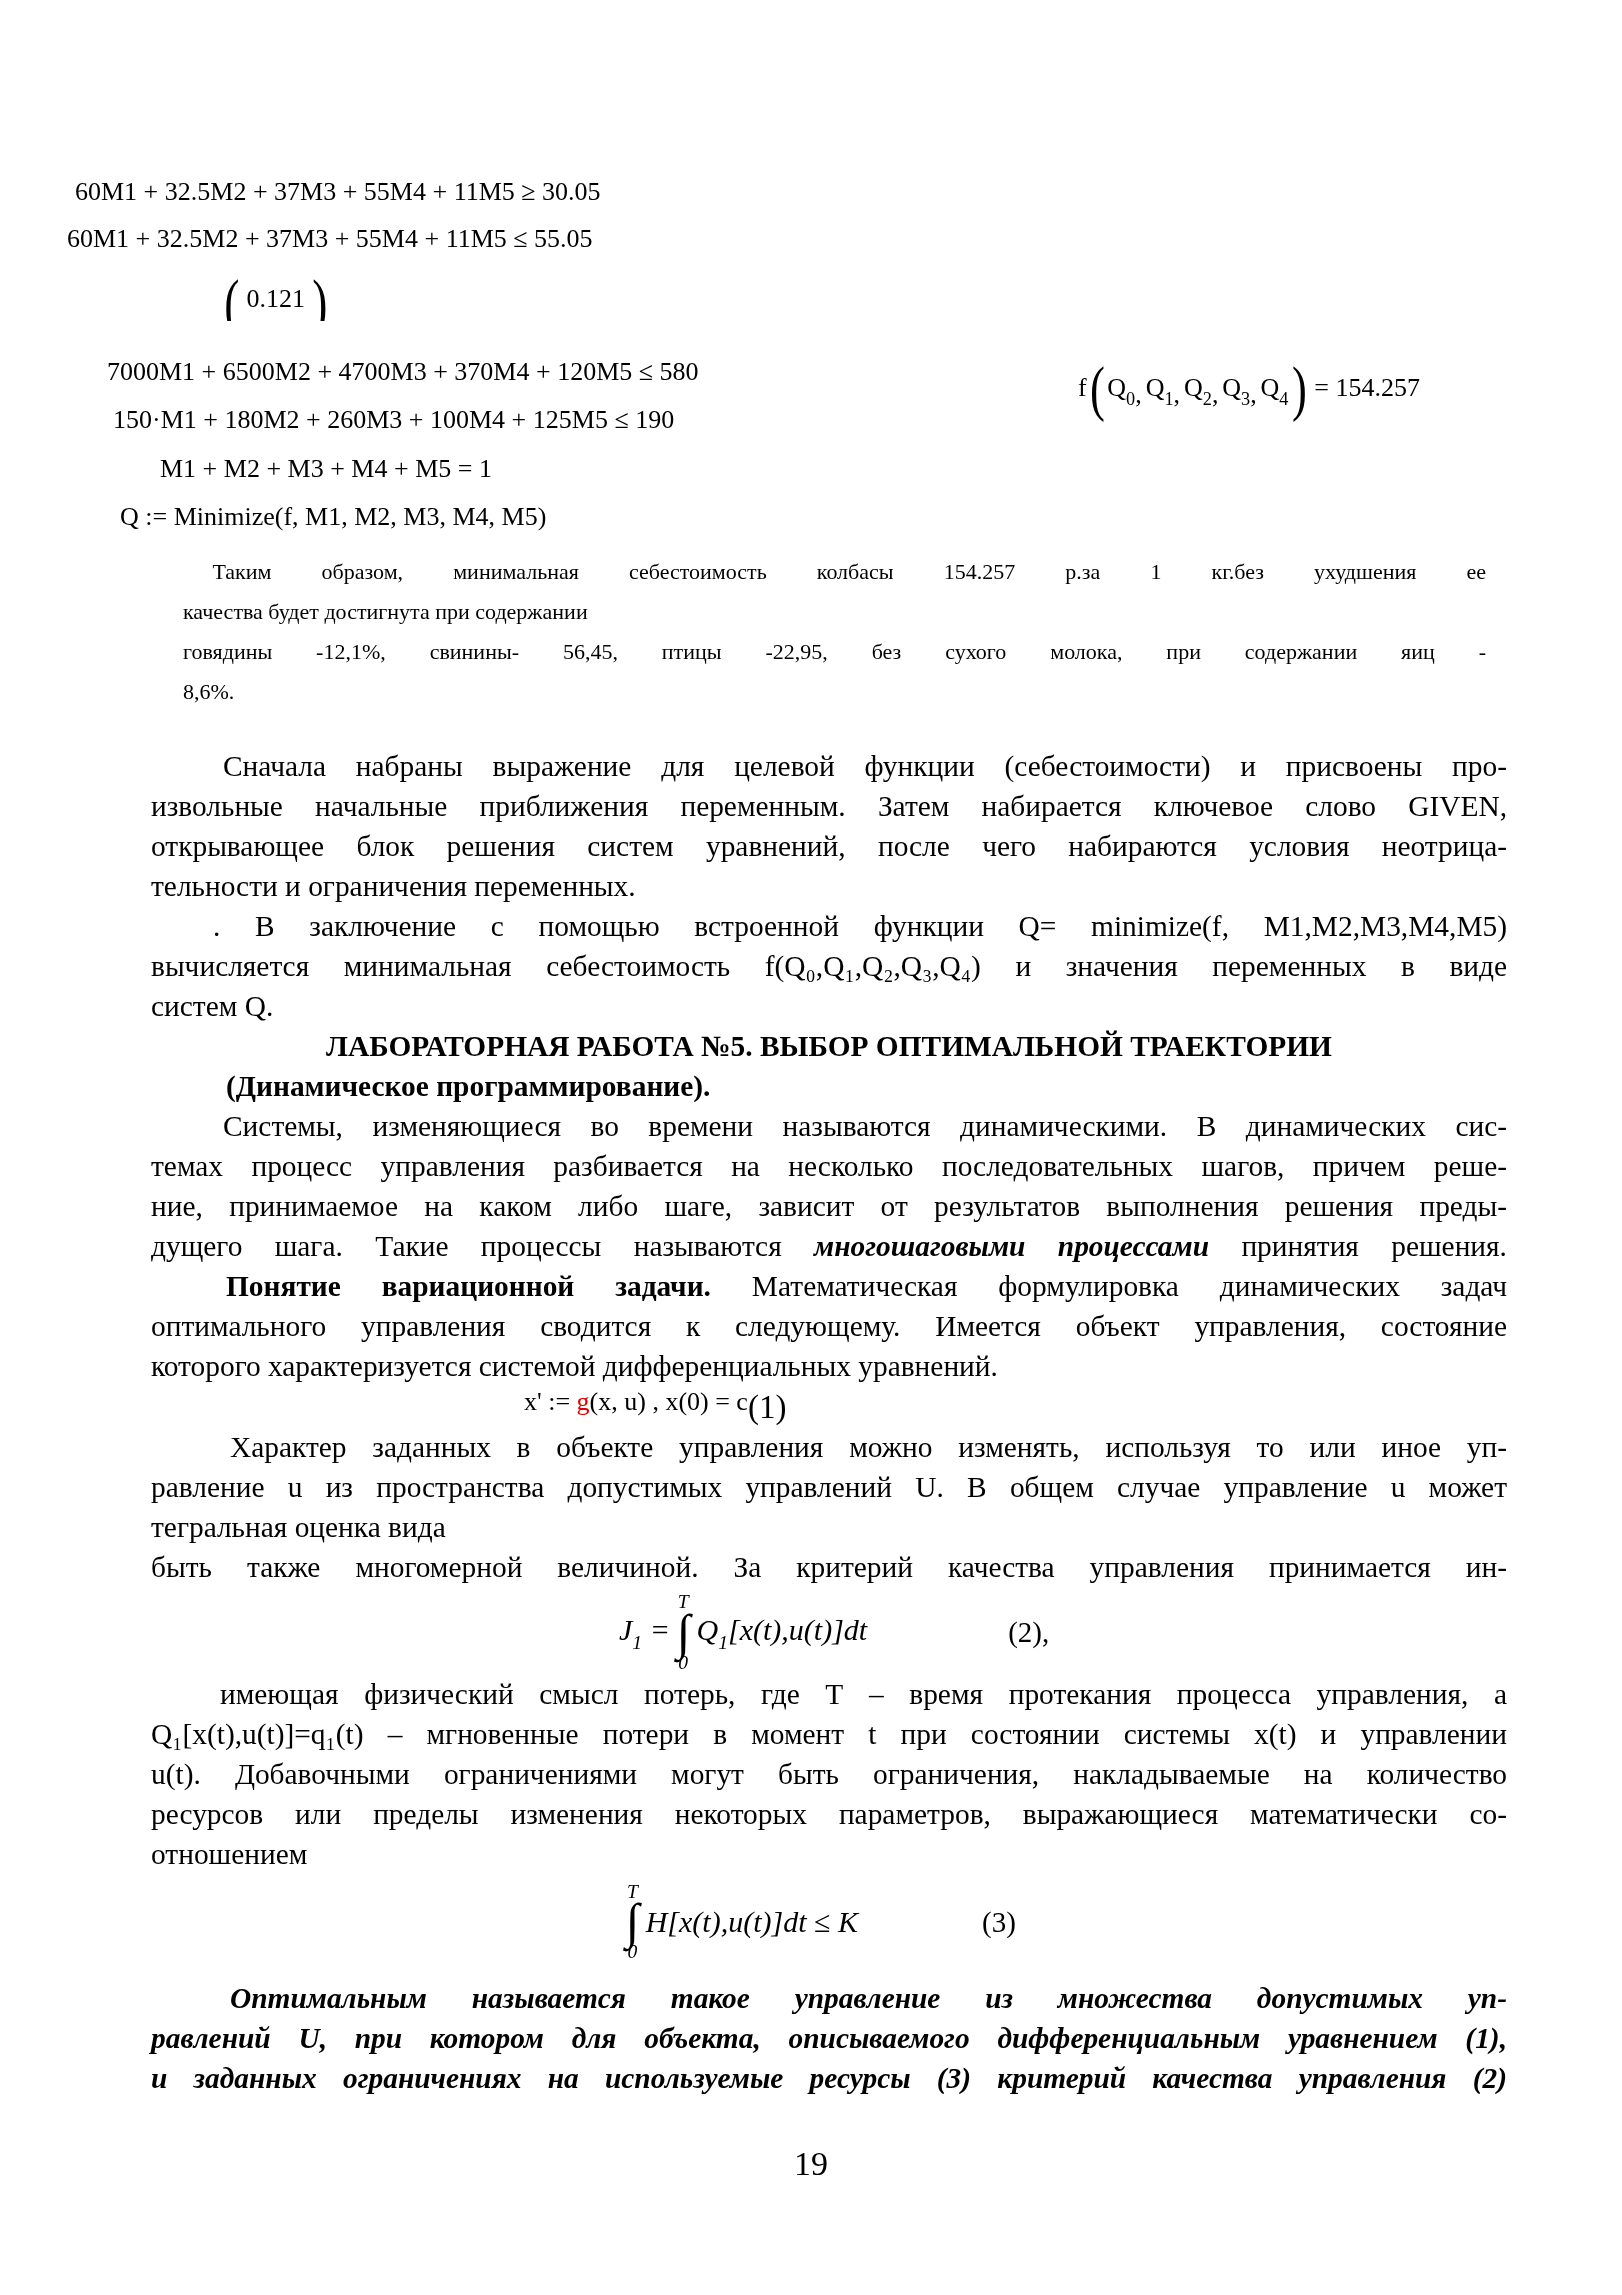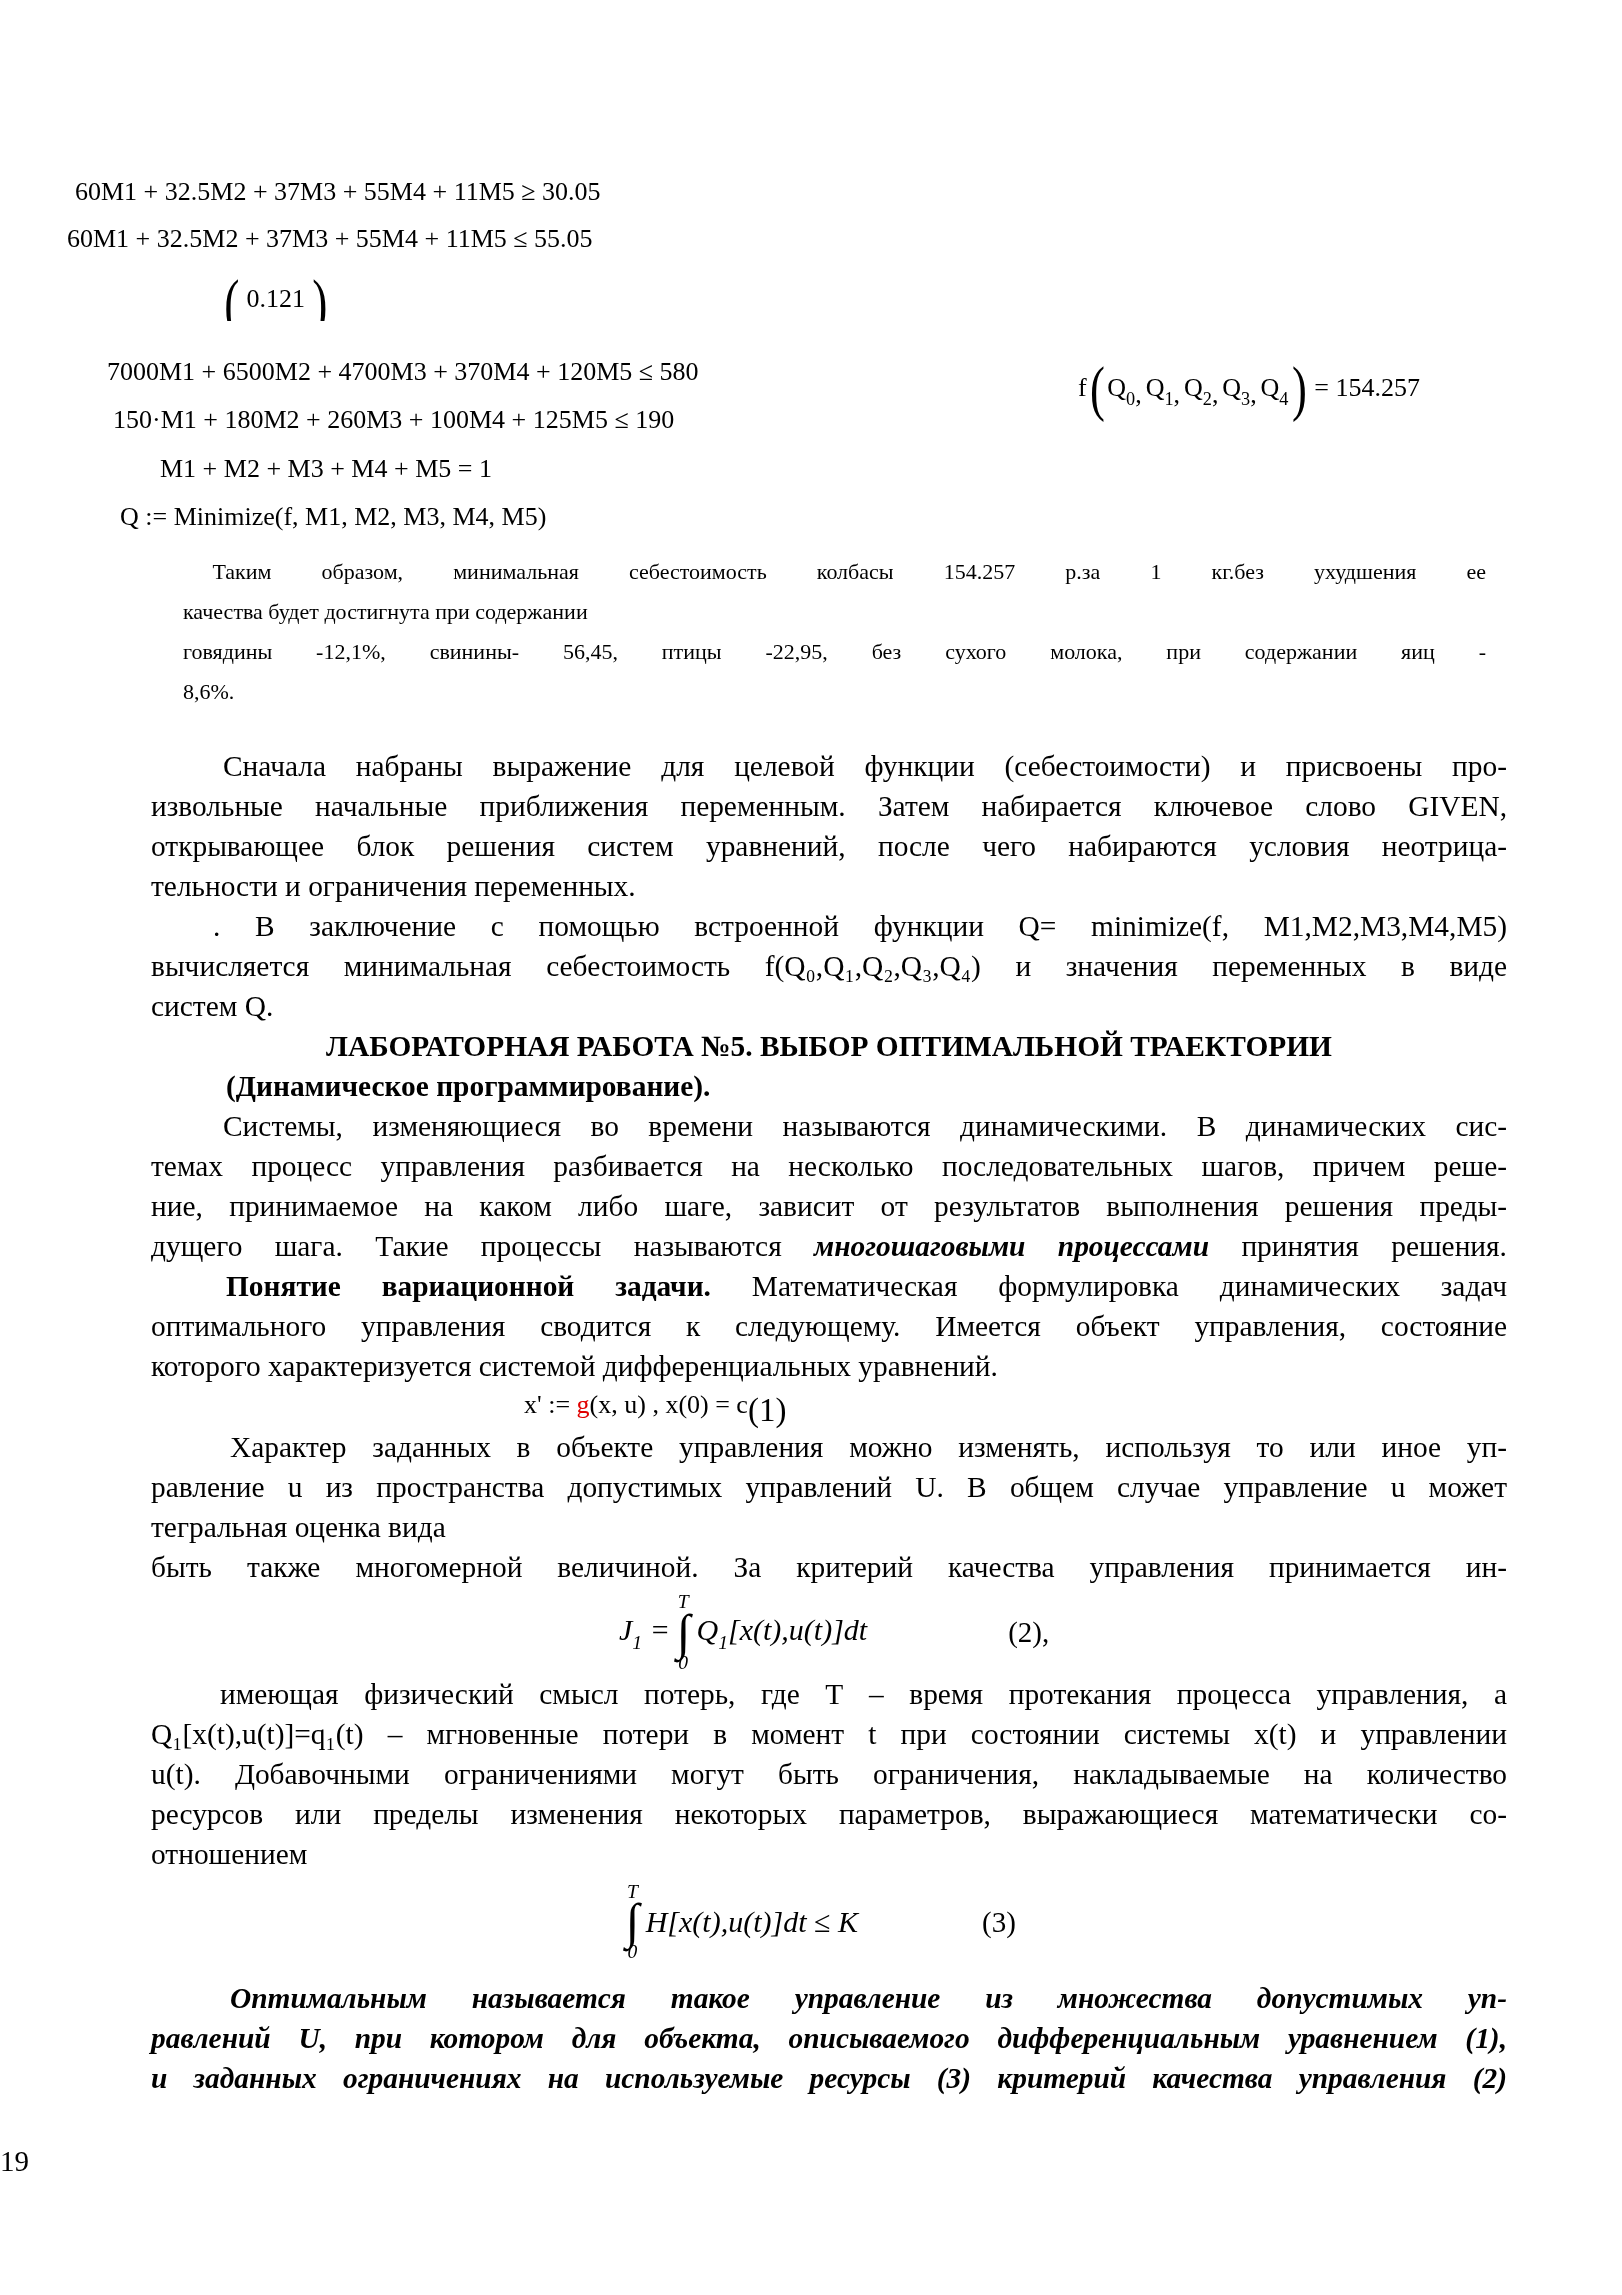--- a/index.html
+++ b/index.html
@@ -28,38 +28,38 @@
   .line.just{text-align-last:justify;}
   .indent > .line:first-child{text-indent:var(--ind,72px);}
   .b{font-weight:bold;}
   .bi{font-weight:bold;font-style:italic;}
   .red{color:#e00000;}
   .heading{font-weight:bold;text-align:center;}
   .subheading{font-weight:bold;padding-left:75px;}
 
   
   .feq{white-space:nowrap;}
-  .state{padding-left:373px;font-size:26px;height:41px;line-height:32px;}
+  .state{padding-left:373px;font-size:26px;height:41px;line-height:27px;}
   .eqlabel1{font-size:33px;position:relative;top:7.9px;}
 
   
   .intfrm{display:flex;align-items:center;padding-left:468px;}
   .j1{margin:5.2px 0 1.3px 0;}
   .h3{margin:7.9px 0 6.5px 0;}
   .intcol{display:flex;flex-direction:column;align-items:center;line-height:1;margin:0 6.5px;}
   .intlim{font-size:19.6px;font-style:italic;line-height:19.6px;}
   .intsign{font-size:50px;line-height:41px;}
   .it{font-style:italic;font-size:30px;}
   .isub{font-size:19.6px;position:relative;top:8.5px;}
   .eqlabel{font-size:29px;}
   .j1 .eqlabel{margin-left:141px;}
   .h3 .eqlabel{margin-left:124px;}
   .optimal{margin-top:16.4px;}
 
-  .pagenum{position:absolute;left:0;top:2145px;width:100%;text-align:left;font-size:29px;}
+  .pagenum{position:absolute;left:0;top:2145px;width:100%;text-align:center;font-size:34px;}
 </style>
 </head>
 <body>
 
 <div class="page">
 
   <div class="mline" style="left:75px;top:175px;width:624px">60M1 + 32.5M2 + 37M3 + 55M4 + 11M5 ≥ 30.05</div>
   <div class="mline" style="left:67px;top:222px;width:631px">60M1 + 32.5M2 + 37M3 + 55M4 + 11M5 ≤ 55.05</div>
 
   <div class="vector" style="left:221px;top:271px">

